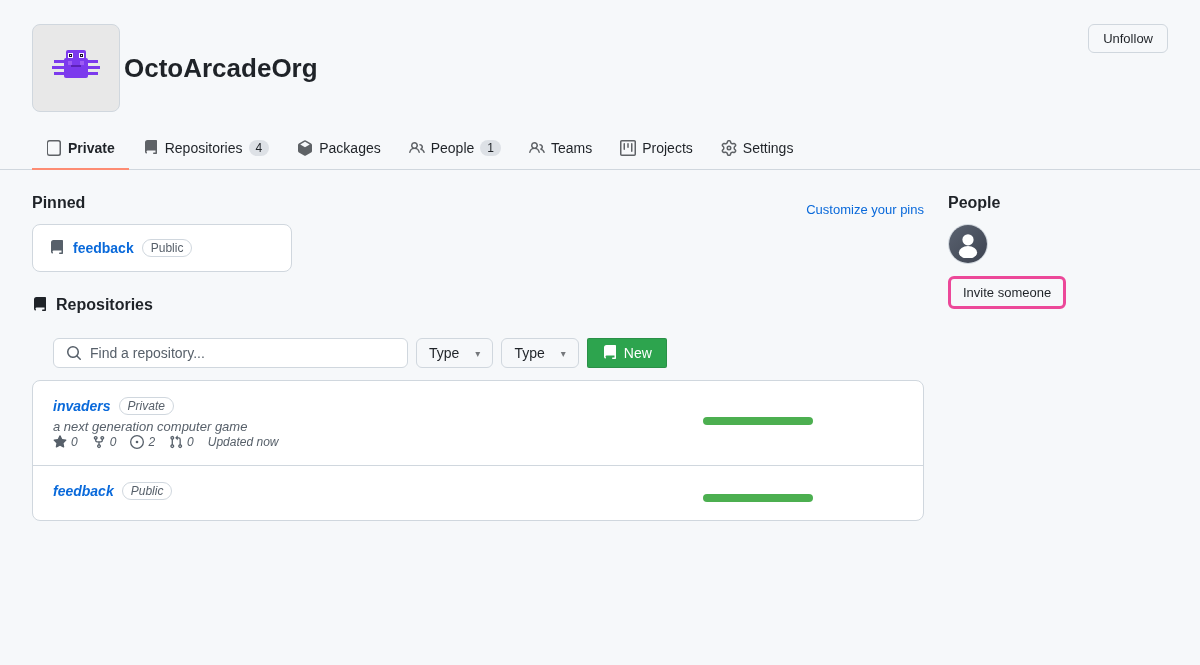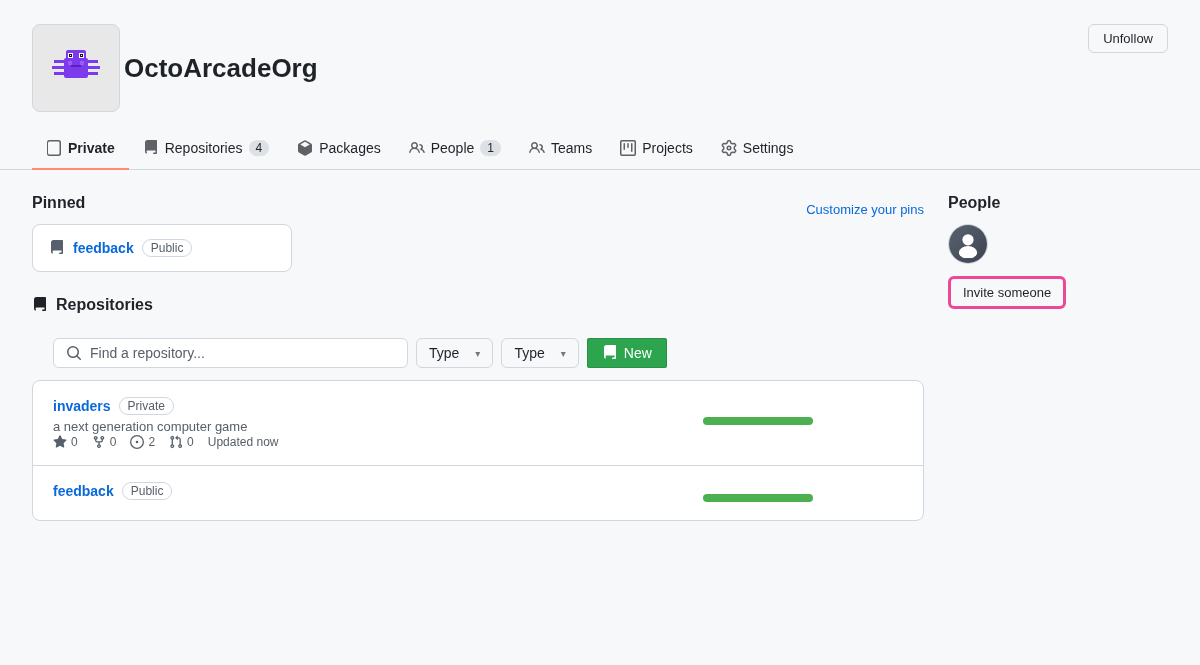--- a/index.html
+++ b/index.html
@@ -227,21 +227,21 @@
       overflow: hidden;
     }
     .repo-item {
       padding: 16px 20px;
       border-bottom: 1px solid #d0d7de;
       display: flex;
       align-items: flex-start;
       justify-content: space-between;
     }
     .repo-item:last-child { border-bottom: none; }
-    .repo-item-left { flex: 1; }
+    .repo-item-left { flex: 1; font-style: italic; }
     .repo-item-right {
       width: 200px;
       flex-shrink: 0;
     }
     .repo-item-title {
       display: flex;
       align-items: center;
       gap: 8px;
       margin-bottom: 4px;
     }

